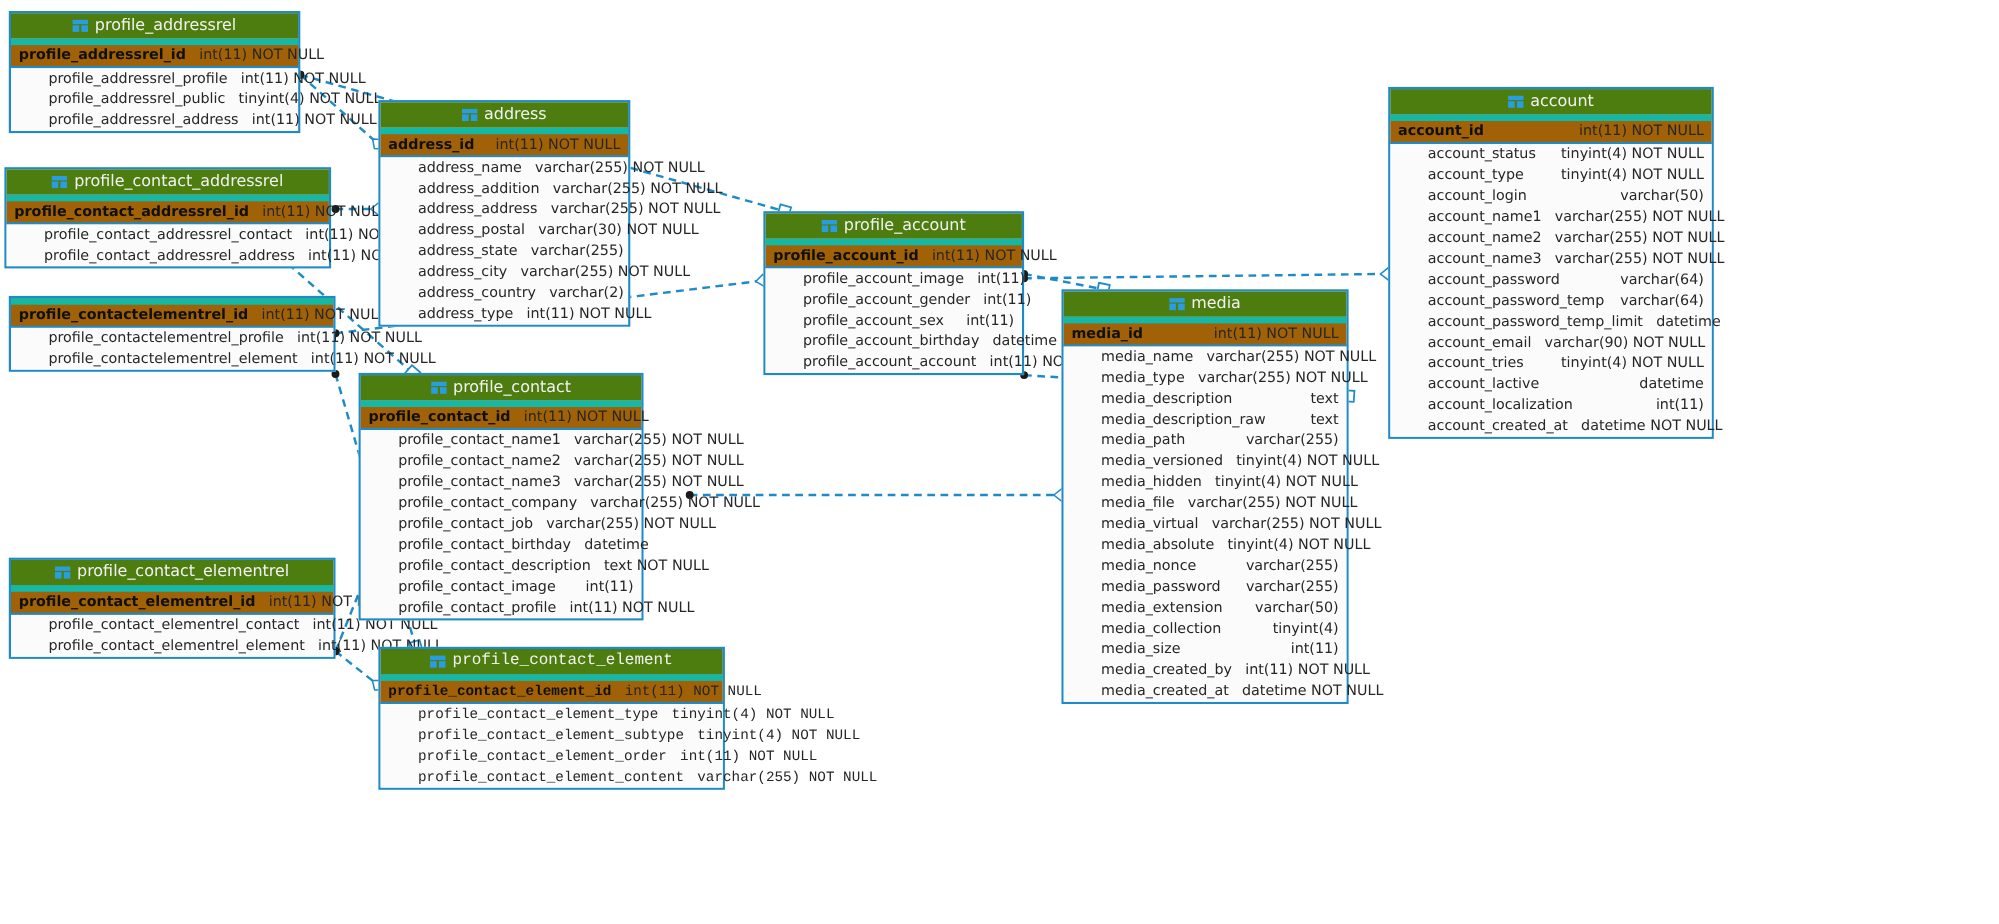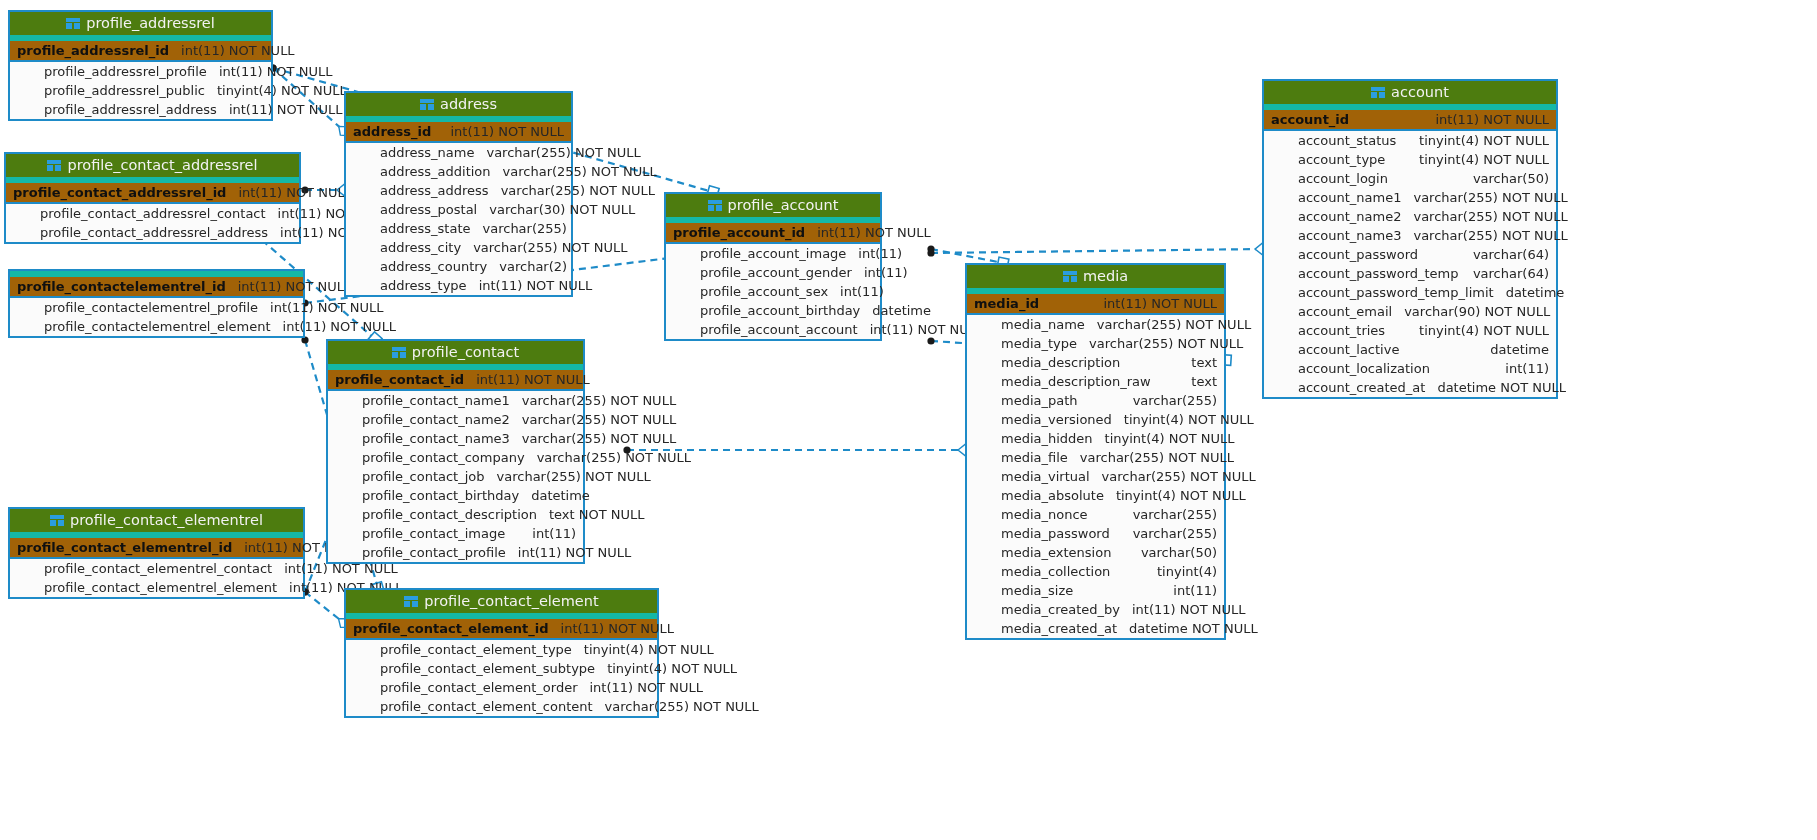--- a/index.html
+++ b/index.html
@@ -352,21 +352,21 @@
           <div class="row">
             <span class="fname">profile_contact_image</span>
             <span class="ftype">int(11)</span>
           </div>
           <div class="row">
             <span class="fname">profile_contact_profile</span>
             <span class="ftype">int(11) NOT NULL</span>
           </div>
         </div>
       </div>
-      <div class="entity" style="left: 344px; top: 588px; width: 315px;">
+      <div class="entity" style="left: 344px; top: 588px; width: 315px; font-family: Liberation Mono, monospace;">
         <div class="entity-header">
           <span class="tbl-icon">
             <i class="r1"></i>
             <i class="r2"></i>
             <i class="r3"></i>
           </span>
           <span>profile_contact_element</span>
         </div>
         <div class="pk-row">
           <div class="row">
@@ -386,21 +386,21 @@
           <div class="row">
             <span class="fname">profile_contact_element_order</span>
             <span class="ftype">int(11) NOT NULL</span>
           </div>
           <div class="row">
             <span class="fname">profile_contact_element_content</span>
             <span class="ftype">varchar(255) NOT NULL</span>
           </div>
         </div>
       </div>
-      <div class="entity" style="left: 664px; top: 192px; width: 218px;">
+      <div class="entity" style="left: 694px; top: 192px; width: 237px;">
         <div class="entity-header">
           <span class="tbl-icon">
             <i class="r1"></i>
             <i class="r2"></i>
             <i class="r3"></i>
           </span>
           <span>profile_account</span>
         </div>
         <div class="pk-row">
           <div class="row">

